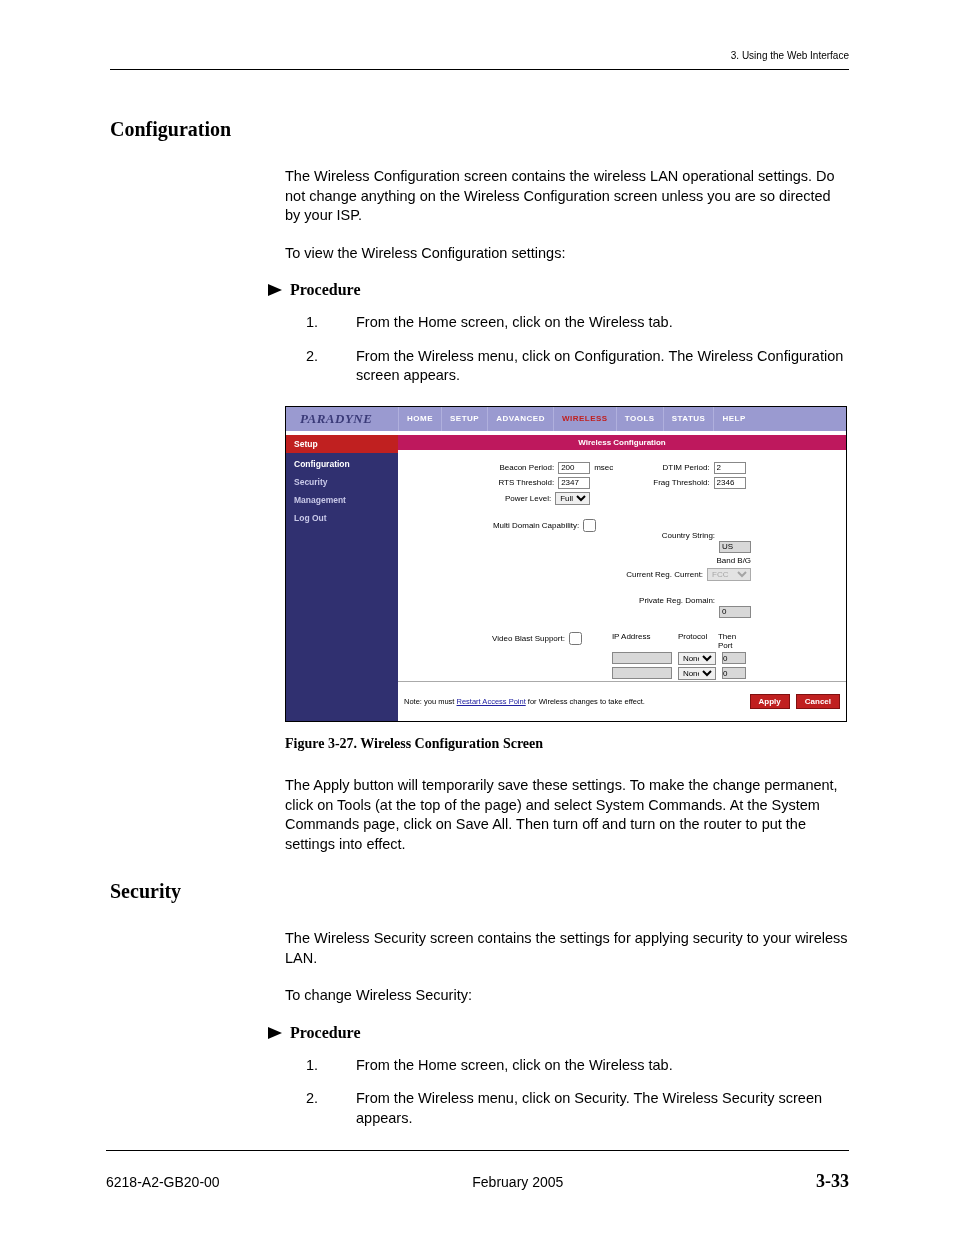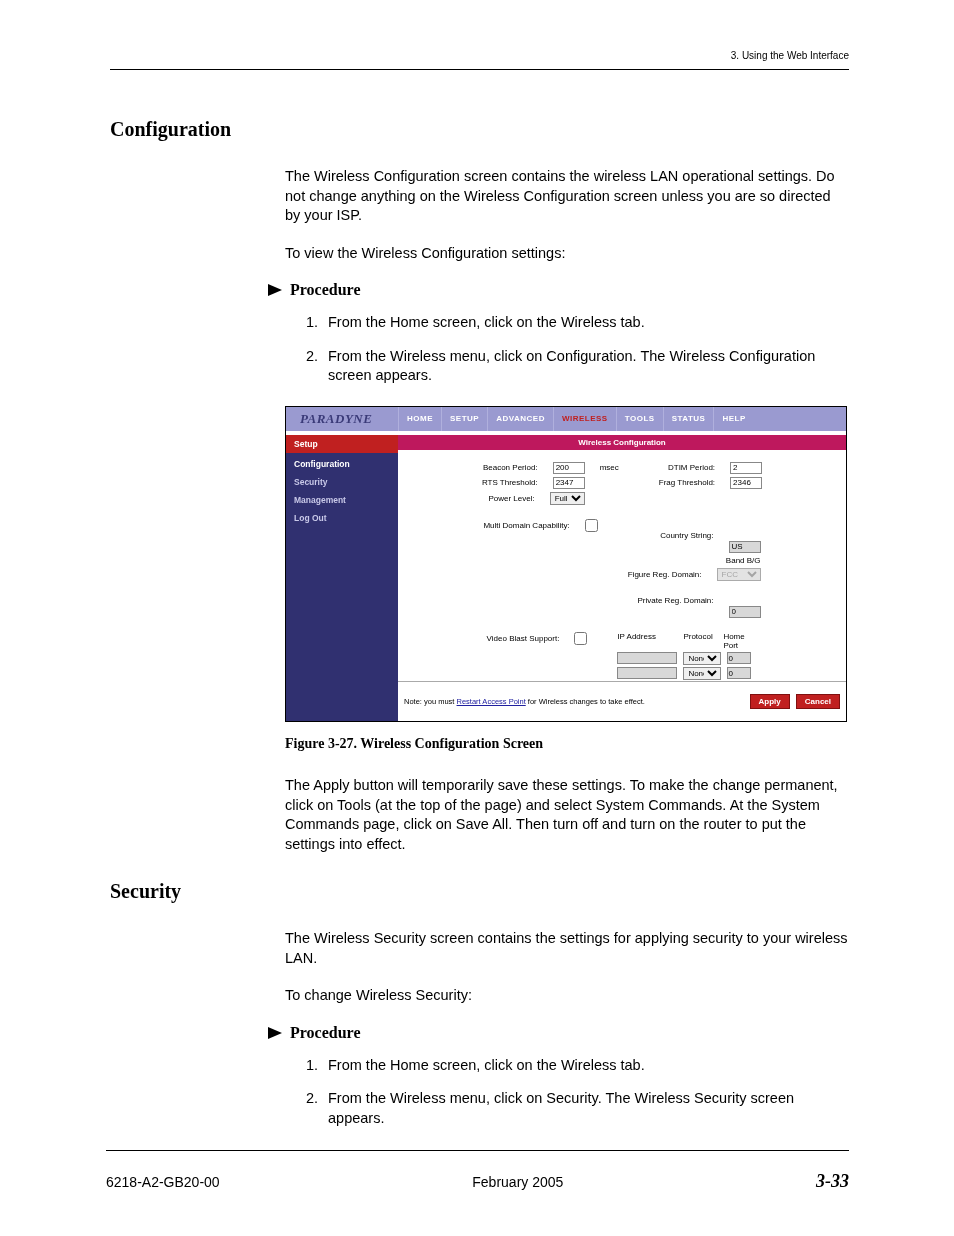--- a/index.html
+++ b/index.html
@@ -49,21 +49,21 @@
     font-weight: bold;
     font-size: 16px;
   }
   .ol {
     margin-left: 196px;
     font-size: 14.5px;
     line-height: 1.35;
   }
   .ol .li { display: flex; margin-bottom: 14px; }
   .ol .li .num { width: 22px; flex: 0 0 22px; }
-  .ol .li .txt { flex: 1; }
+  .ol .li .txt { flex: 1; margin-left: 28px; }
 
   
   .figure-wrap {
     margin-left: 175px;
     margin-top: 20px;
     margin-bottom: 16px;
   }
   .shot {
     width: 562px;
     border: 1px solid #000;
@@ -131,21 +131,21 @@
   }
   .panel-title {
     background: #be185d;
     color: #fff;
     font-size: 8px;
     font-weight: bold;
     text-align: center;
     padding: 3px 0;
   }
   .panel-content { padding: 12px 8px 0 8px; }
-  .fld { display: flex; align-items: center; justify-content: flex-end; gap: 15px; white-space: nowrap; }
+  .fld { display: flex; align-items: center; justify-content: flex-end; gap: 4px; white-space: nowrap; }
   .fld label { font-size: 8px; }
   .fld input[type=text] {
     font-size: 8px;
     height: 12px;
     border: 1px solid #888;
     padding: 0 2px;
     width: 32px;
   }
   .fld input.ro { background: #d8d8d8; margin-top: 22px; }
   .fld select {
@@ -203,21 +203,20 @@
     padding-top: 20px;
     display: flex;
     justify-content: space-between;
     font-size: 14px;
     align-items: baseline;
   }
   .page-footer .pnum {
     font-family: "Times New Roman", serif;
     font-weight: bold;
     font-size: 18px;
-    font-style: italic;
   }
 </style>
 </head>
 <body>
 
 <div class="page">
   <div class="running-header">3. Using the Web Interface</div>
   <hr class="header-rule">
 
   <div class="section-heading">Configuration</div>
@@ -308,40 +307,40 @@
               <div class="col">
                 <div class="fld">
                     <label>Country String:</label>
                     <input type="text" class="ro" value="US" style="">
                   </div>
                 <div class="fld">
                     <label style="visibility:hidden;">x</label>
                     <span>Band B/G</span>
                   </div>
                 <div class="fld">
-                    <label>Figure Reg. Domain:</label>
+                    <label>Current Reg. Current:</label>
                     <select disabled="" style="width:44px;background:#d8d8d8;"><option>FCC</option></select>
                   </div>
                 <div class="fld">
                     <label>Private Reg. Domain:</label>
                     <input type="text" class="ro" value="0" style="">
                   </div>
               </div>
             </div>
 
             <div class="sect">
               <div class="fld">
                   <label>Video Blast Support:</label>
                   <input type="checkbox" style="">
                 </div>
               <div class="ipblock">
                 <div class="hdr">
                   <span>IP Address</span>
                   <span>Protocol</span>
-                  <span>Home Port</span>
+                  <span>Then Port</span>
                 </div>
                 <div class="iprow">
                   <input type="text" style="width: 60px;">
                   <select style="width:38px;"><option>None</option></select>
                   <input type="text" style="width: 24px;" value="0">
                 </div>
                 <div class="iprow">
                   <input type="text" style="width: 60px;">
                   <select style="width:38px;"><option>None</option></select>
                   <input type="text" style="width: 24px;" value="0">

